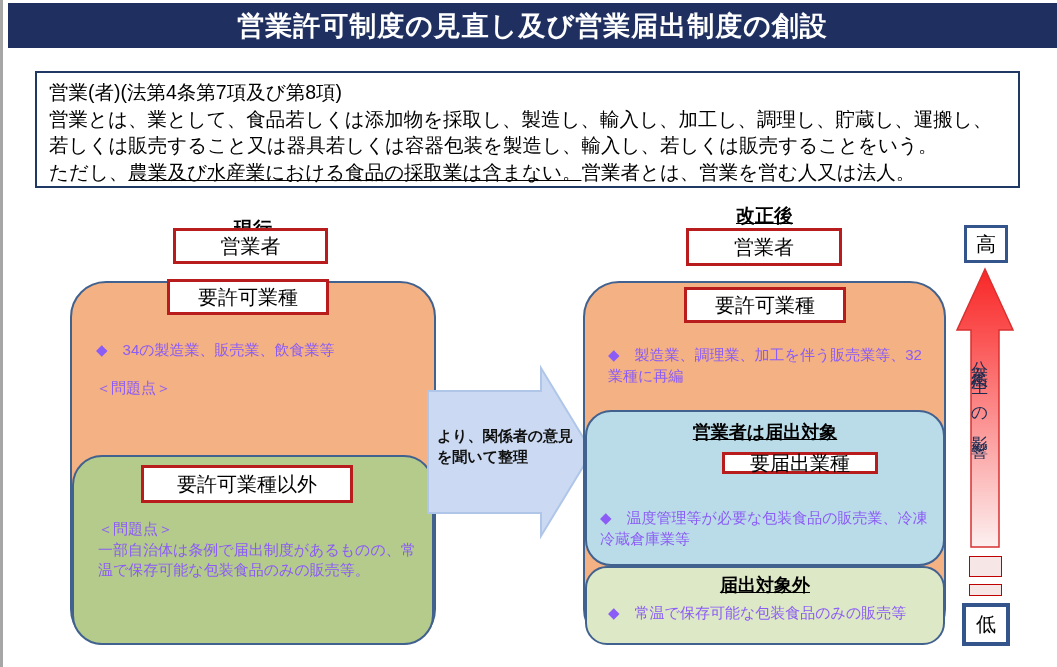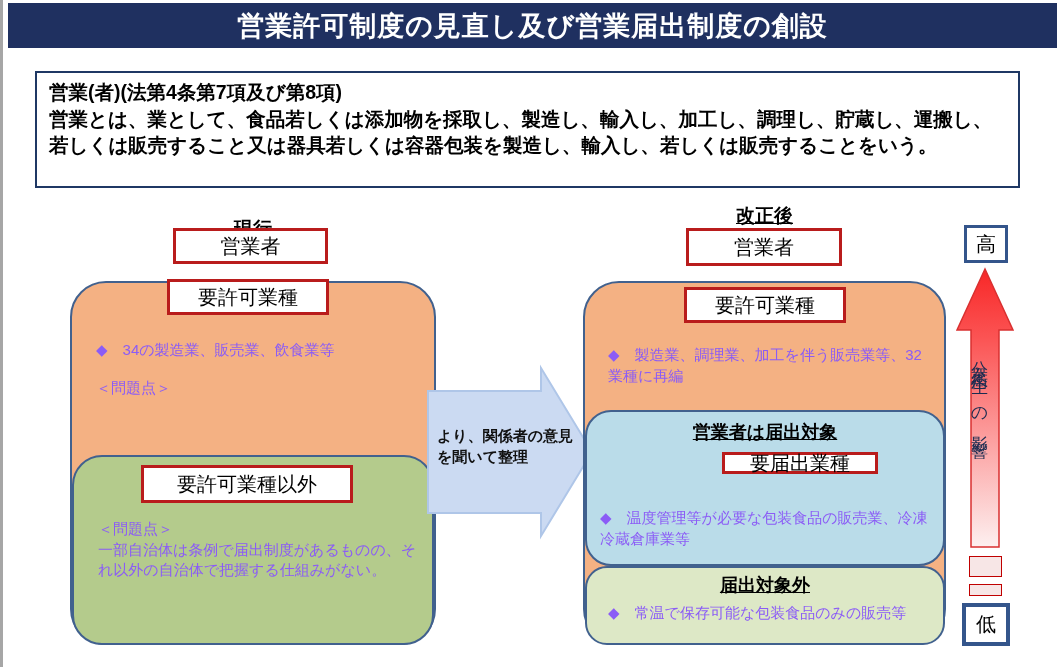--- a/index.html
+++ b/index.html
@@ -7,21 +7,21 @@
   body { font-family:"Liberation Sans","DejaVu Sans",sans-serif; color:#000; }
   .stage { position:relative; width:1057px; height:667px; background:#fff; overflow:hidden; }
   .left-edge { position:absolute; left:0; top:0; width:3px; height:667px; background:#A6A6A6; }
 
   .header { position:absolute; left:8px; top:3px; right:0; height:45px; background:#1F3060;
             display:flex; align-items:center; justify-content:center; }
   .header .title { color:#fff; font-weight:bold; font-size:27px; letter-spacing:1px; }
 
   .defbox { position:absolute; left:35px; top:71px; width:985px; height:117px;
             border:2px solid #1F3864; background:#fff; padding:6px 12px 4px 12px;
-            font-weight:bold; font-size:19.5px; line-height:26.5px; }
+            font-weight:normal; font-size:19.5px; line-height:26.5px; }
   .defbox .u { text-decoration:underline; }
 
   .col-heading { position:absolute; font-size:19px; font-weight:bold; text-decoration:underline; }
 
   .label-box { position:absolute; background:#fff; border:3px solid #b91c1c; text-align:center;
                font-size:20px; display:flex; align-items:center; justify-content:center; }
 
   .round { position:absolute; border:2.5px solid #41618E; }
 
   .orange { background:#F4B183; border-radius:36px; }
@@ -57,20 +57,21 @@
 <div class="stage">
   <div class="left-edge"></div>
 
   <div class="header">
     <div class="title">営業許可制度の見直し及び営業届出制度の創設</div>
   </div>
 
   <div class="defbox">
     <div>営業(者)(法第4条第7項及び第8項)</div>
     <div><span>営業とは、業として、食品若しくは添加物を採取し、製造し、輸入し、加工し、調理し、貯蔵し、運搬し、若しくは販売すること又は器具若しくは容器包装を製造し、輸入し、若しくは販売することをいう。</span></div>
+    <div><span>ただし、</span><span class="u">農業及び水産業における食品の採取業は含まない。</span><span>営業者とは、営業を営む人又は法人。</span></div>
   </div>
 
   <div class="col-heading" style="left:70px; top:216px; width:366px; text-align:center;">現行</div>
 
   <div class="round orange" style="left:70px; top:281px; width:366px; height:364px;"></div>
 
   <div class="label-box" style="left:173px; top:228px; width:155px; height:36px;">営業者</div>
 
   <div class="label-box" style="left:167px; top:279px; width:162px; height:36px;">要許可業種</div>
 
@@ -79,21 +80,21 @@
   <div class="body-text" style="left:96px; top:378px; width:328px;">
     <div>＜問題点＞</div>
   </div>
 
   <div class="round green-dark" style="left:72px; top:455px; width:362px; height:190px;"></div>
 
   <div class="label-box" style="left:141px; top:465px; width:212px; height:38px; border-width:3.5px;">要許可業種以外</div>
 
   <div class="body-text" style="left:98px; top:519px; width:322px;">
     <div>＜問題点＞</div>
-    <div>一部自治体は条例で届出制度があるものの、それ以外の自治体で把握する仕組みがない。</div>
+    <div>一部自治体は条例で届出制度があるものの、常温で保存可能な包装食品のみの販売等。</div>
   </div>
 
   <svg class="abs" style="left:426px; top:360px;" width="168" height="184" viewBox="0 0 168 184">
     <polygon points="2,31 115,31 115,8 166,92 115,176 115,153 2,153" fill="#CBDAF2" stroke="#AFC6E8" stroke-width="2"></polygon>
   </svg>
   <div class="arrow-text">
     <div>より、関係者の意見</div>
     <div>を聞いて整理</div>
   </div>
 

